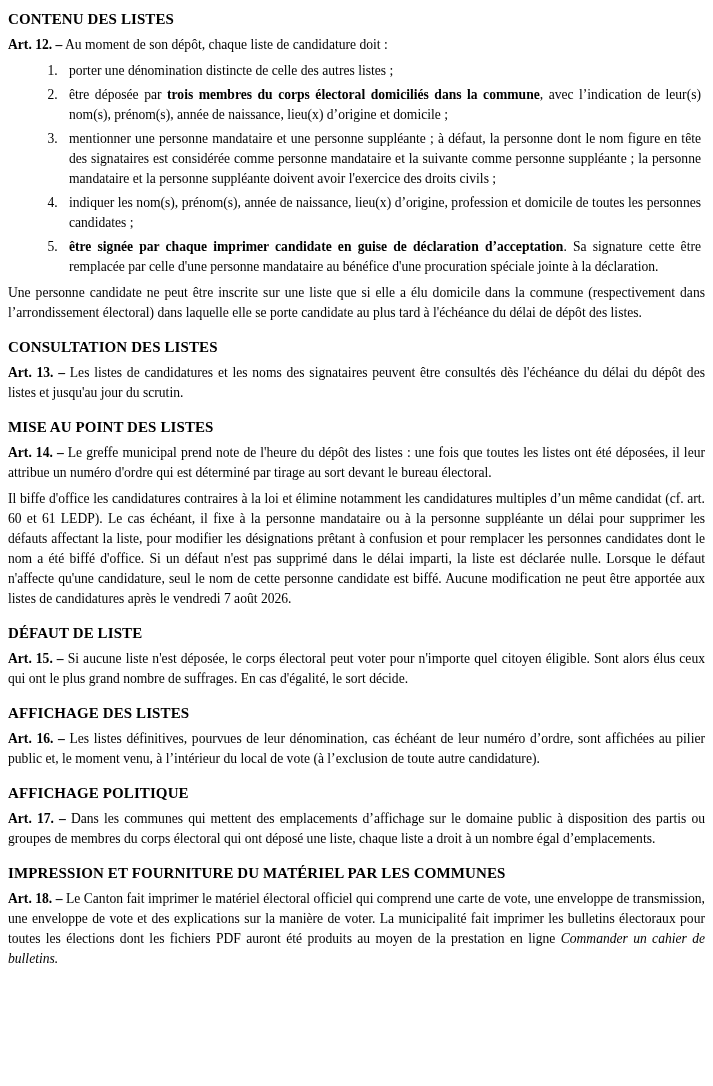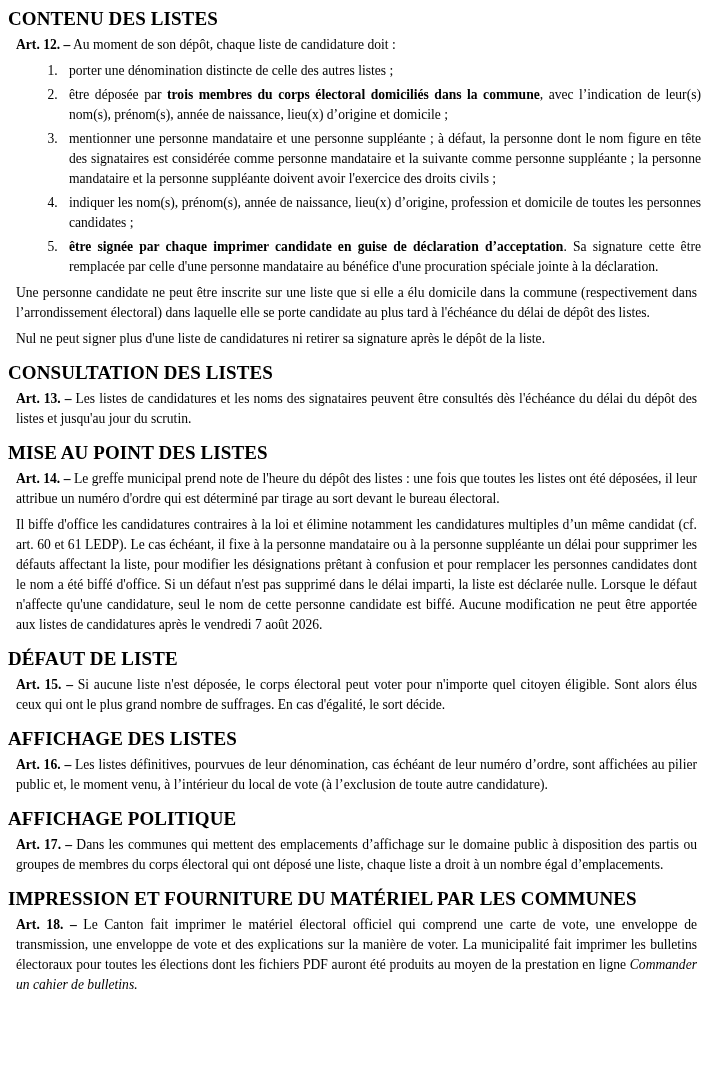--- a/index.html
+++ b/index.html
@@ -14,32 +14,32 @@
     padding: 9px 8px 6px 8px;
     color: #000000;
     font-family: "Liberation Serif", "DejaVu Serif", serif;
     font-size: 13.6px;
     line-height: 20px;
   }
   .page {
     width: 100%;
   }
   h2.section-heading {
-    font-size: 19px;
+    font-size: 15px;
     font-weight: bold;
     margin: 14px 0 6px 0;
     line-height: 20px;
     text-align: left;
     letter-spacing: 0.1px;
   }
   h2.section-heading.first {
     margin-top: 0;
   }
   p.para {
-    margin: 6px 8px;
+    margin: 6px 0;
     text-align: justify;
   }
   .art-label {
     font-weight: bold;
   }
   ol.numbered-list {
     margin: 6px 0;
     padding-left: 49px;
   }
   ol.numbered-list li {
@@ -67,21 +67,20 @@
   <ol class="numbered-list">
     <li>porter une dénomination distincte de celle des autres listes ;</li>
     <li><span>être déposée par </span><strong class="inline-bold">trois membres du corps électoral domiciliés dans la commune</strong><span>, avec l’indication de leur(s) nom(s), prénom(s), année de naissance, lieu(x) d’origine et domicile ;</span></li>
     <li>mentionner une personne mandataire et une personne suppléante ; à défaut, la personne dont le nom figure en tête des signataires est considérée comme personne mandataire et la suivante comme personne suppléante ; la personne mandataire et la personne suppléante doivent avoir l'exercice des droits civils ;</li>
     <li>indiquer les nom(s), prénom(s), année de naissance, lieu(x) d’origine, profession et domicile de toutes les personnes candidates ;</li>
     <li><strong class="inline-bold">être signée par chaque imprimer candidate en guise de déclaration d’acceptation</strong><span>. Sa signature cette être remplacée par celle d'une personne mandataire au bénéfice d'une procuration spéciale jointe à la déclaration.</span></li>
   </ol>
 
   <p class="para">Une personne candidate ne peut être inscrite sur une liste que si elle a élu domicile dans la commune (respectivement dans l’arrondissement électoral) dans laquelle elle se porte candidate au plus tard à l'échéance du délai de dépôt des listes.</p>
 
-  <p class="para">Nul ne peut signer plus d'une liste de candidatures ni retirer sa signature après le dépôt de la liste.</p>
 
   <h2 class="section-heading">CONSULTATION DES LISTES</h2>
 
   <p class="para"><span class="art-label">Art. 13. –</span>
     <span>Les listes de candidatures et les noms des signataires peuvent être consultés dès l'échéance du délai du dépôt des listes et jusqu'au jour du scrutin.</span></p>
 
   <h2 class="section-heading">MISE AU POINT DES LISTES</h2>
 
   <p class="para"><span class="art-label">Art. 14. –</span>
     <span>Le greffe municipal prend note de l'heure du dépôt des listes : une fois que toutes les listes ont été déposées, il leur attribue un numéro d'ordre qui est déterminé par tirage au sort devant le bureau électoral.</span></p>

